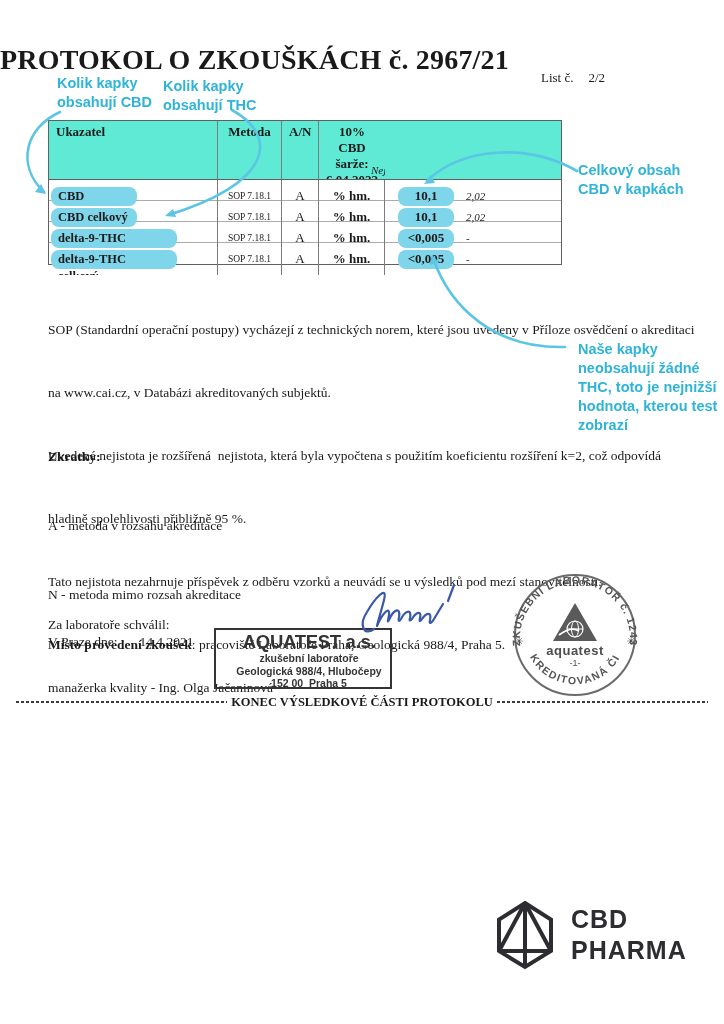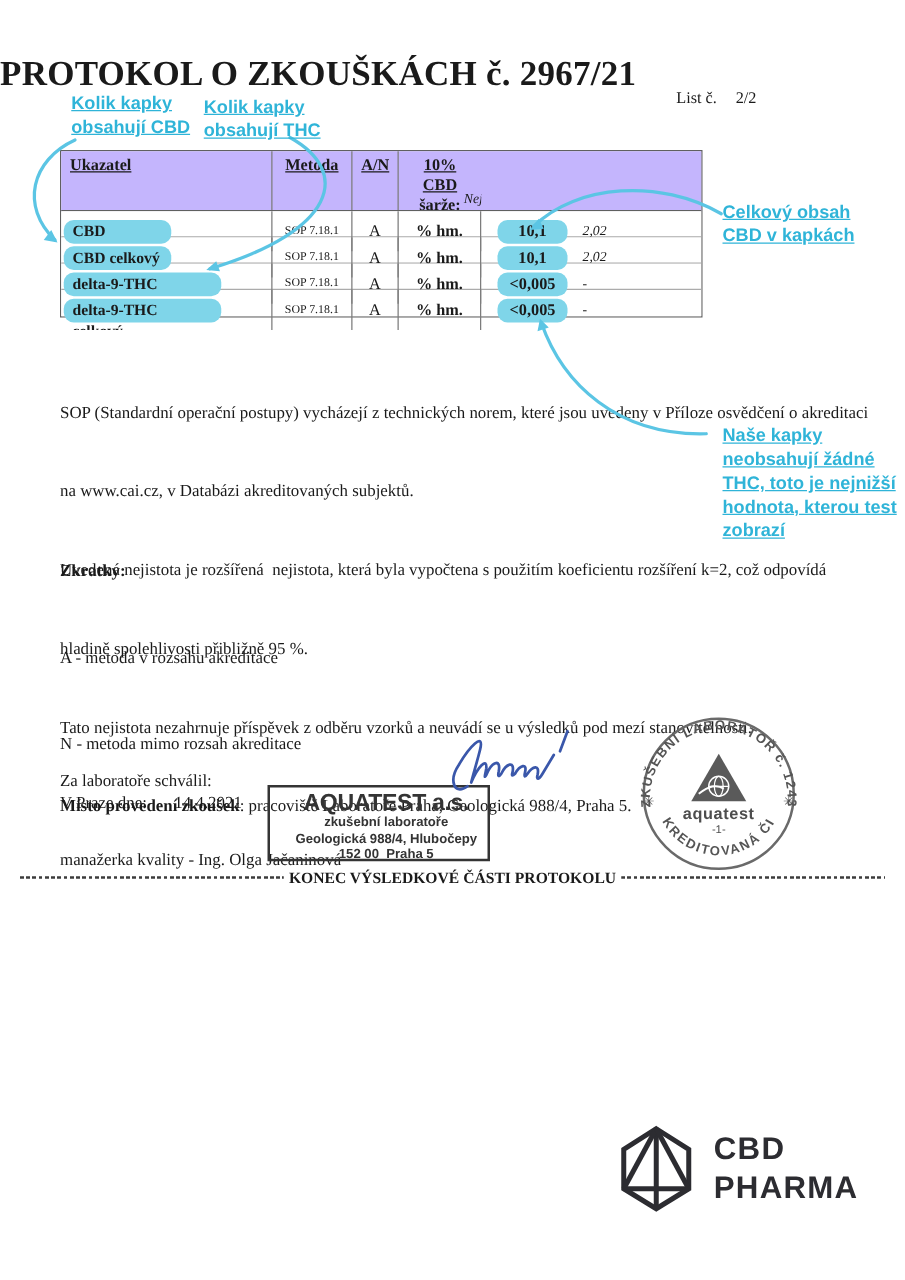--- a/index.html
+++ b/index.html
@@ -8,33 +8,33 @@
   [data-name]{box-sizing:border-box;}
 
   
   .title{position:absolute;top:44px;left:0;right:8px;text-align:left;
          font-size:28px;font-weight:700;letter-spacing:.2px;}
   .sheet{position:absolute;left:541px;top:70px;font-size:13px;}
   .sheet .v{margin-left:15px;}
 
   
   .anno{position:absolute;font-family:"Liberation Sans", sans-serif;font-weight:700;
-        font-size:14.5px;line-height:19px;color:#2fb4d8;white-space:pre-line;z-index:6;text-decoration:underline;}
+        font-size:14.5px;line-height:19px;color:#2fb4d8;white-space:pre-line;z-index:6;}
   .anno-cbd{left:57px;top:74px;}
   .anno-thc{left:163px;top:77px;}
   .anno-total{left:578px;top:161px;}
   .anno-note{left:578px;top:340px;width:140px;}
 
   
   .arrows{position:absolute;left:0;top:0;z-index:5;pointer-events:none;}
 
   
   .rtable{position:absolute;left:48px;top:120px;width:514px;border:1.6px solid #606060;z-index:1;}
   .trow{display:grid;grid-template-columns:169px 64px 37px 66px 1fr;}
-  .thead{height:48px;background:#c4b5fd;border-bottom:1.6px solid #606060;text-decoration:underline;}
+  .thead{height:59px;background:#5eead4;border-bottom:1.6px solid #606060;}
   .cell{border-right:1px solid #7c7c7c;padding:3px 7px;overflow:hidden;}
   .cell:last-child{border-right:none;}
   .hcell{font-weight:700;font-size:13px;}
   .hcell.center{text-align:center;}
   .hcell.batch{position:relative;text-align:center;}
   .nejist-label{position:absolute;left:52px;bottom:3px;font-weight:400;font-style:italic;font-size:11px;}
   .drow{height:21px;border-bottom:1px solid #ababab;background:#fff;}
   .drow:last-child{border-bottom:none;}
   .dcell{display:flex;align-items:center;}
   .dcell.center{justify-content:center;}

